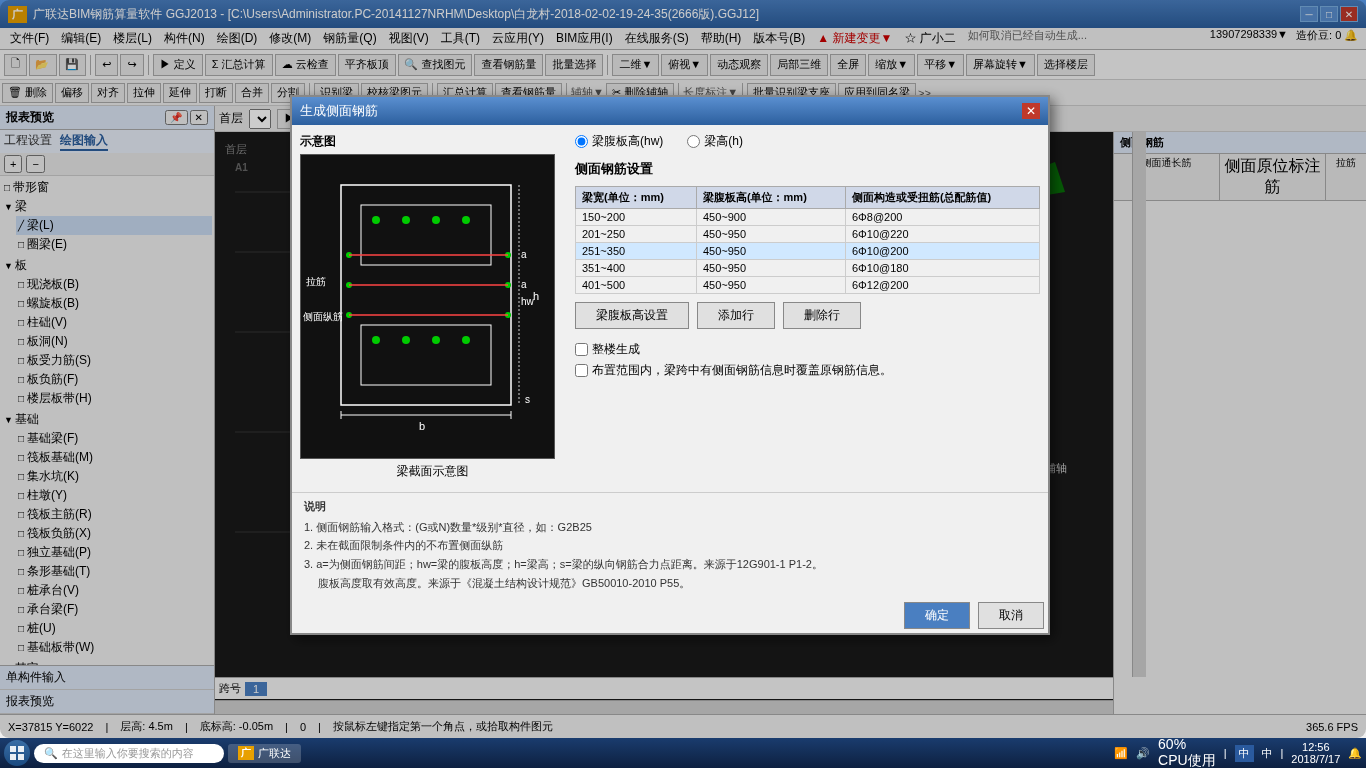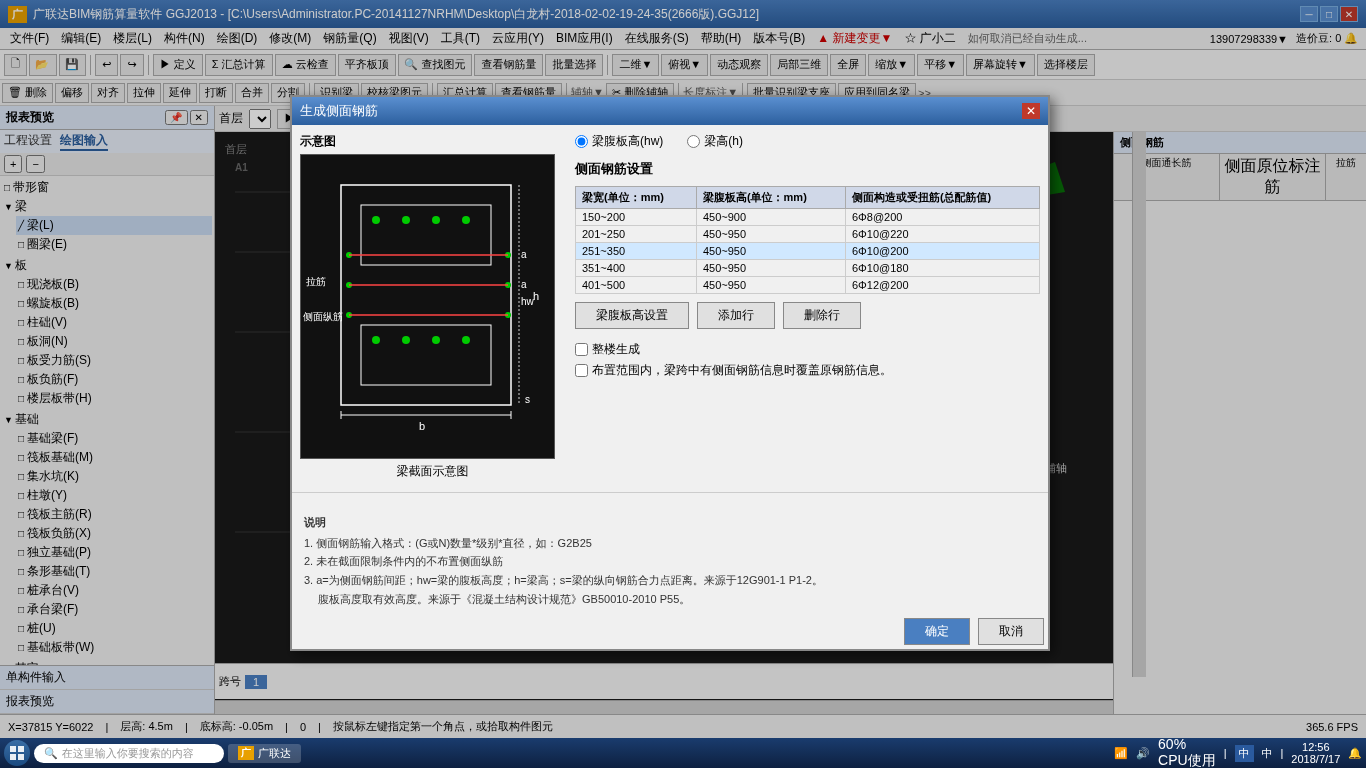--- a/index.html
+++ b/index.html
@@ -5,21 +5,21 @@
     * { box-sizing: border-box; margin: 0; padding: 0; }
     body { font-family: 'SimSun', 'Microsoft YaHei', sans-serif; font-size: 12px; background: #c0c0c0; overflow: hidden; width: 1366px; height: 768px; }
     
     
     #title-bar { background: linear-gradient(180deg, #4a7fc1 0%, #2c5f9e 100%); color: white; height: 28px; display: flex; align-items: center; justify-content: space-between; padding: 0 8px; }
     #title-bar .win-controls { display: flex; gap: 2px; }
     #title-bar .win-btn { width: 18px; height: 16px; background: #5a8fd0; border: 1px solid #7aaee0; color: white; font-size: 10px; display: flex; align-items: center; justify-content: center; cursor: pointer; }
     #title-bar .win-btn.close { background: #c0392b; }
 
     
-    #menu-bar { background: #f0f0f0; height: 22px; display: flex; align-items: center; padding: 0 4px; border-bottom: 1px solid #aaa; }
+    #menu-bar { background: #f0f0f0; height: 22px; display: flex; padding: 0 4px; border-bottom: 1px solid #aaa; }
     .menu-item { padding: 2px 6px; cursor: pointer; font-size: 12px; white-space: nowrap; }
 
     
     #toolbar { background: #f5f5f5; height: 30px; display: flex; align-items: center; padding: 0 4px; border-bottom: 1px solid #ccc; gap: 2px; }
     .tb-btn { padding: 2px 6px; background: #e8e8e8; border: 1px solid #aaa; cursor: pointer; font-size: 11px; height: 22px; display: flex; align-items: center; white-space: nowrap; }
     .tb-sep { width: 1px; height: 20px; background: #aaa; margin: 0 2px; }
 
     
     #toolbar3 { background: #eeeeee; height: 26px; display: flex; align-items: center; padding: 0 2px; border-bottom: 1px solid #ccc; gap: 2px; font-size: 11px; }
 
@@ -44,21 +44,21 @@
     
     #content-area { flex: 1; background: #2d2d2d; position: relative; overflow: hidden; }
 
     
     #status-bar { background: #f0f0f0; height: 24px; border-top: 1px solid #aaa; display: flex; align-items: center; padding: 0 8px; gap: 16px; font-size: 11px; }
     
     
     #taskbar { background: linear-gradient(180deg, #1a3c6e 0%, #0d2040 100%); height: 30px; display: flex; align-items: center; padding: 0 4px; gap: 4px; }
 
     
-    #dialog-overlay { position: absolute; top: 0; left: 0; right: 0; bottom: 0; background: rgba(0,0,0,0.1); z-index: 100; }
+    #dialog-overlay { position: absolute; top: 0; left: 0; right: 0; bottom: 0; background: rgba(0,0,0,0.1); z-index: 100; border-radius: 9px; }
     #dialog { position: absolute; top: 20px; left: 280px; width: 760px; background: #f0f0f0; border: 1px solid #888; box-shadow: 3px 3px 8px rgba(0,0,0,0.4); z-index: 101; }
     #dialog-title { background: linear-gradient(180deg, #4a7fc1 0%, #2c5f9e 100%); color: white; padding: 4px 8px; display: flex; justify-content: space-between; align-items: center; font-size: 13px; }
     
     
     #rebar-table { width: 100%; border-collapse: collapse; font-size: 12px; margin-bottom: 8px; }
     #rebar-table th { background: #d0d8e8; border: 1px solid #aaa; padding: 3px 6px; text-align: left; font-size: 11px; }
     #rebar-table td { border: 1px solid #ccc; padding: 2px 6px; font-size: 11px; }
     
     .dialog-buttons { display: flex; gap: 8px; justify-content: flex-end; padding: 4px; }
     .dialog-btn { padding: 4px 20px; background: #e0e0e0; border: 1px solid #888; cursor: pointer; font-size: 12px; }
@@ -363,21 +363,21 @@
         <line x1="690" y1="280" x2="690" y2="298" stroke="white" stroke-width="0.5"></line>
         <line x1="700" y1="280" x2="700" y2="298" stroke="white" stroke-width="0.5"></line>
         <line x1="710" y1="280" x2="710" y2="298" stroke="white" stroke-width="0.5"></line>
         <line x1="720" y1="280" x2="720" y2="298" stroke="white" stroke-width="0.5"></line>
 
         <rect x="620" y="300" width="180" height="12" fill="#ffee00"></rect>
 
         <text x="830" y="340" fill="#cccccc" font-size="11">辅轴</text>
       </svg>
 
-      <div style="position:absolute;bottom:15px;left:0;right:0;background:#f5f5f5;height:36px;display:flex;align-items:center;padding:0 4px;font-size:11px;border-top:1px solid #aaa;">
+      <div style="position:absolute;bottom:15px;left:0;right:0;background:#f5f5f5;height:22px;display:flex;align-items:center;padding:0 4px;font-size:11px;border-top:1px solid #aaa;">
         <span>跨号</span>
         <span style="background:#4a7fc1;color:white;padding:1px 8px;margin-left:4px;">1</span>
         <div style="flex:1;"></div>
       </div>
 
       <div style="position:absolute;bottom:0;left:0;right:0;height:14px;background:#d0d0d0;border-top:1px solid #aaa;"></div>
 
       <div style="position:absolute;top:0;right:0;width:253px;height:100%;background:#f0f0f0;border-left:1px solid #aaa;">
         <div style="background:#dce6f5;padding:3px 6px;font-size:11px;font-weight:bold;border-bottom:1px solid #aaa;">侧面钢筋</div>
         <div style="display:flex;background:#e8e8e8;border-bottom:1px solid #aaa;">
@@ -525,21 +525,21 @@
           </div>
           <div class="cb-row">
             <input type="checkbox" style="">
             <span>布置范围内，梁跨中有侧面钢筋信息时覆盖原钢筋信息。</span>
           </div>
         </div>
 
       </div>
     </div>
 
-    <div id="notes-section" style="padding:20px 12px 6px;font-size:11px;line-height:1.7;color:#333;border-top:1px solid #ccc;">
+    <div id="notes-section" style="padding:4px 12px 6px;font-size:11px;line-height:1.7;color:#333;border-top:1px solid #ccc;">
       <div style="font-weight:bold;margin-bottom:2px;">说明</div>
       <div>1. 侧面钢筋输入格式：(G或N)数量*级别*直径，如：G2B25</div>
       <div>2. 未在截面限制条件内的不布置侧面纵筋</div>
       <div>3. a=为侧面钢筋间距；hw=梁的腹板高度；h=梁高；s=梁的纵向钢筋合力点距离。来源于12G901-1 P1-2。</div>
       <div style="padding-left:14px;">腹板高度取有效高度。来源于《混凝土结构设计规范》GB50010-2010 P55。</div>
     </div>
 
     <div class="dialog-buttons">
       <button class="dialog-btn primary">确定</button>
       <button class="dialog-btn">取消</button>

